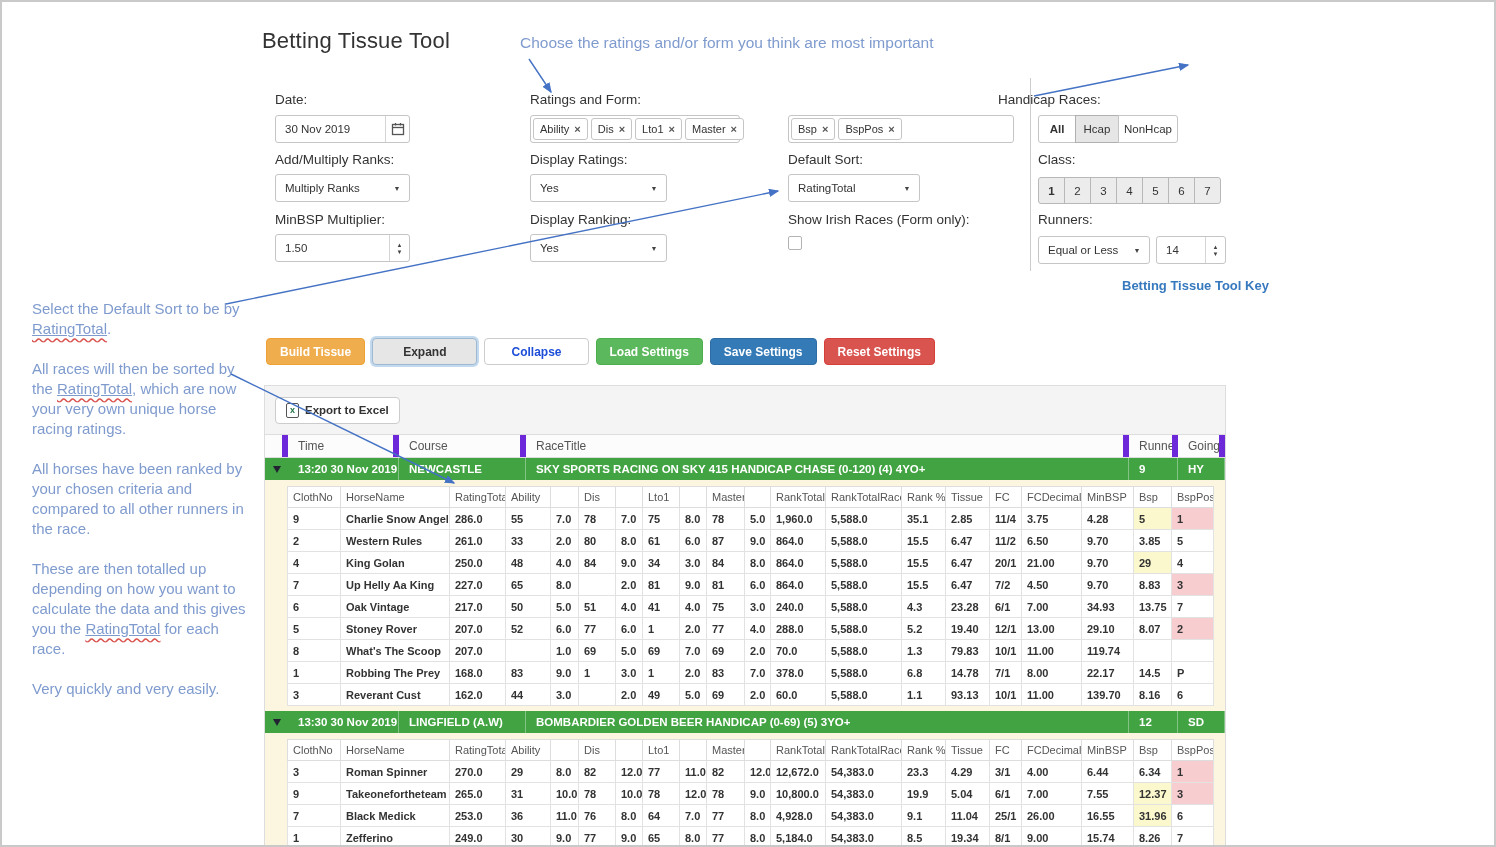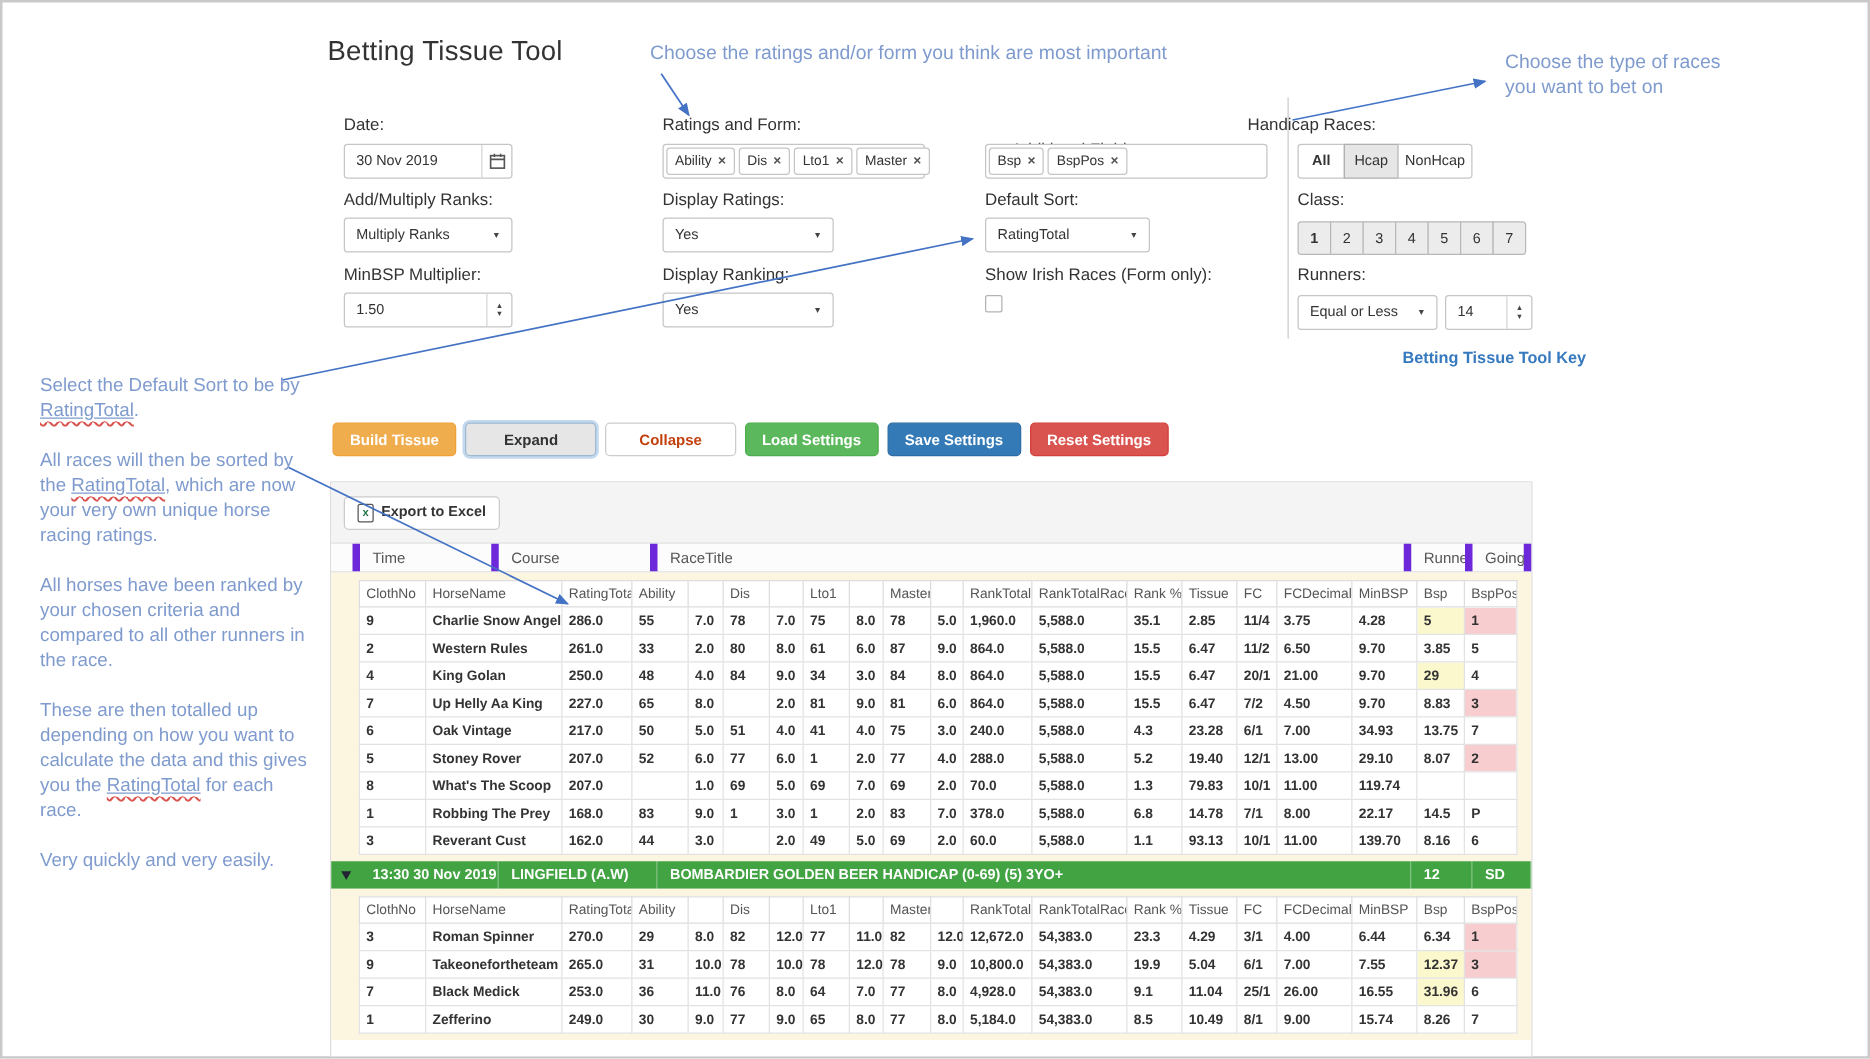--- a/index.html
+++ b/index.html
@@ -53,21 +53,21 @@
   .key-link { position:absolute; left:1120px; top:276px; font-size:13px; color:#3779be;
               font-weight:700; cursor:pointer; }
 
   
   .btnrow { position:absolute; left:264px; top:336px; display:flex; gap:7px; z-index:2;}
   .abtn { height:27px; border-radius:4px; font-size:12px; font-weight:600; padding:0 13px;
           display:flex; align-items:center; justify-content:center; cursor:pointer; }
   .b-orange { background:#f0ad4e; border:1px solid #eea236; color:#fff; }
   .b-focusgray { background:#e6e6e6; border:1px solid #9fb9d2; box-shadow:0 0 0 2px #c3d9ee;
                  color:#333; padding:0 30px; }
-  .b-white { background:#fff; border:1px solid #ccc; color:#c2410c; padding:0 26px; }
+  .b-white { background:#fff; border:1px solid #ccc; color:#1d4ed8; padding:0 26px; }
   .b-green { background:#5cb85c; border:1px solid #4cae4c; color:#fff; }
   .b-blue { background:#337ab7; border:1px solid #2e6da4; color:#fff; }
   .b-red { background:#d9534f; border:1px solid #d43f3a; color:#fff; }
 
   
   .panel { position:absolute; left:262px; top:383px; width:962px; height:470px;
            border:1px solid #ddd; background:#fff; z-index:1; }
   .gtoolbar { height:49px; background:#f4f4f4; border-bottom:1px solid #ddd;
               display:flex; align-items:center; padding-left:10px; }
   .export-btn { height:27px; background:#fff; border:1px solid #ccc; border-radius:4px;
@@ -109,24 +109,20 @@
     </defs>
     <line x1="527" y1="57" x2="549" y2="90" stroke="#4472c4" stroke-width="1.4" marker-end="url(#ah)"></line>
     <line x1="1032" y1="94" x2="1186" y2="63" stroke="#4472c4" stroke-width="1.4" marker-end="url(#ah)"></line>
     <line x1="224" y1="302" x2="776" y2="189" stroke="#4472c4" stroke-width="1.4" marker-end="url(#ah)"></line>
     <line x1="229" y1="372" x2="452" y2="481" stroke="#4472c4" stroke-width="1.4" marker-end="url(#ah)"></line>
   </svg>
 
   <div class="title">Betting Tissue Tool</div>
 
   <div class="ann ann-top-mid">Choose the ratings and/or form you think are most important</div>
-  <div class="ann ann-top-right">
-    <div>Choose the type of races</div>
-    <div>you want to bet on</div>
-  </div>
   <div class="ann ann-left" id="left-ann">
       <p>Select the Default Sort to be by <span class="u"><span class="squig">RatingTotal</span></span>.</p>
       <p>All races will then be sorted by the <span class="u"><span class="squig">RatingTotal</span></span>, which are now your very own unique horse racing ratings.</p>
       <p>All horses have been ranked by your chosen criteria and compared to all other runners in the race.</p>
       <p>These are then totalled up depending on how you want to calculate the data and this gives you the <span class="u"><span class="squig">RatingTotal</span></span> for each race.</p>
       <p>Very quickly and very easily.</p>
     </div>
 
   <div class="flabel" style="left:273px; top:90px;">Date:</div>
   <div class="ctrl" style="left:273px; top:113px; width:135px;">
@@ -262,20 +258,30 @@
     </div>
     <div class="ohead" id="outer-head">
         <div class="oc" style="width: 23px; padding-left: 0px;"></div>
         <div class="oc" style="width: 111px;">Time</div>
         <div class="oc" style="width: 127px;">Course</div>
         <div class="oc" style="width: 603px;">RaceTitle</div>
         <div class="oc" style="width: 49px;">Runners</div>
         <div class="oc" style="width: 47px;">Going</div>
       </div>
     <div id="race-sections">
+        <div class="racebar">
+          <div class="oc" style="width: 23px; padding-left: 0px; border-right: none;">
+            <div class="tri"></div>
+          </div>
+          <div class="oc" style="width: 111px;">13:20 30 Nov 2019</div>
+          <div class="oc" style="width: 127px;">NEWCASTLE</div>
+          <div class="oc" style="width: 603px;">SKY SPORTS RACING ON SKY 415 HANDICAP CHASE (0-120) (4) 4YO+</div>
+          <div class="oc" style="width: 49px;">9</div>
+          <div class="oc" style="width: 47px;">HY</div>
+        </div>
         <div class="section">
           <table class="inner">
             <colgroup>
               <col style="width: 53px;">
               <col style="width: 109px;">
               <col style="width: 56px;">
               <col style="width: 45px;">
               <col style="width: 28px;">
               <col style="width: 37px;">
               <col style="width: 27px;">
@@ -652,21 +658,21 @@
                 <td class="c-red">9.0</td>
                 <td class="c-blue">77</td>
                 <td class="c-red">9.0</td>
                 <td class="c-blue">65</td>
                 <td class="c-red">8.0</td>
                 <td class="c-blue">77</td>
                 <td class="c-red">8.0</td>
                 <td class="c-red">5,184.0</td>
                 <td class="c-red">54,383.0</td>
                 <td class="c-red">8.5</td>
-                <td>10.49</td>
+                <td>19.34</td>
                 <td>8/1</td>
                 <td>9.00</td>
                 <td class="c-green">15.74</td>
                 <td>8.26</td>
                 <td>7</td>
               </tr>
             </tbody>
           </table>
         </div>
       </div>

